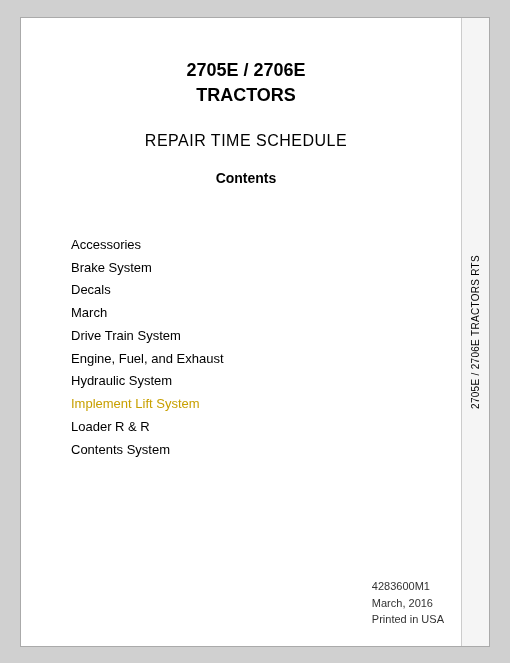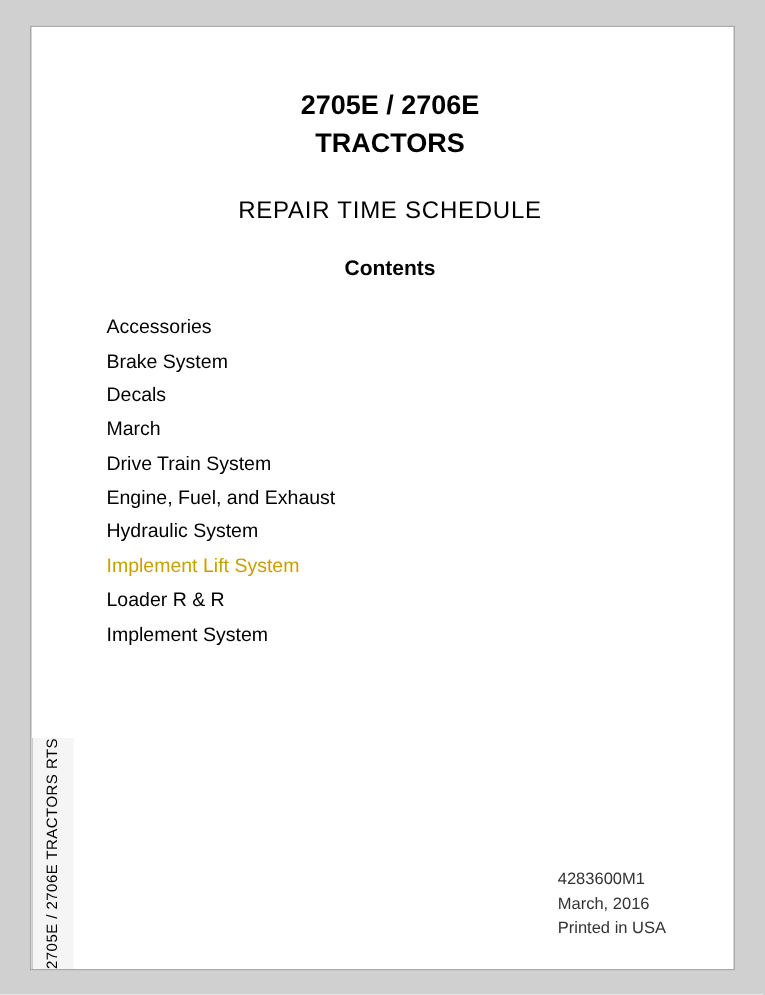--- a/index.html
+++ b/index.html
@@ -17,21 +17,21 @@
       justify-content: center;
       font-family: Arial, sans-serif;
     }
 
     .page-container {
       width: 470px;
       height: 630px;
       background: #ffffff;
       border: 1px solid #aaa;
       display: flex;
-      flex-direction: column;
+      flex-direction: row;
       position: relative;
     }
 
     .main-content {
       flex: 1;
       padding: 40px 30px 30px 40px;
       display: flex;
       flex-direction: column;
     }
 
@@ -65,21 +65,21 @@
       margin-bottom: 20px;
     }
 
     .contents-label {
       font-size: 14px;
       font-weight: bold;
       color: #000;
     }
 
     .contents-list {
-      margin-top: 1px;
+      margin-top: 28px;
       text-align: left;
       padding-left: 10px;
     }
 
     .list-item {
       font-size: 13px;
       line-height: 1.75;
       color: #000;
     }
 
@@ -142,21 +142,21 @@
     <div class="contents-list">
       <div class="list-item">Accessories</div>
       <div class="list-item">Brake System</div>
       <div class="list-item">Decals</div>
       <div class="list-item">March</div>
       <div class="list-item">Drive Train System</div>
       <div class="list-item">Engine, Fuel, and Exhaust</div>
       <div class="list-item">Hydraulic System</div>
       <div class="list-item highlighted">Implement Lift System</div>
       <div class="list-item">Loader R &amp; R</div>
-      <div class="list-item">Implement System</div>
+      <div class="list-item">Contents System</div>
     </div>
 
     <div class="footer-info">
       <div>4283600M1</div>
       <div>March, 2016</div>
       <div>Printed in USA</div>
     </div>
 
   </div>
 

